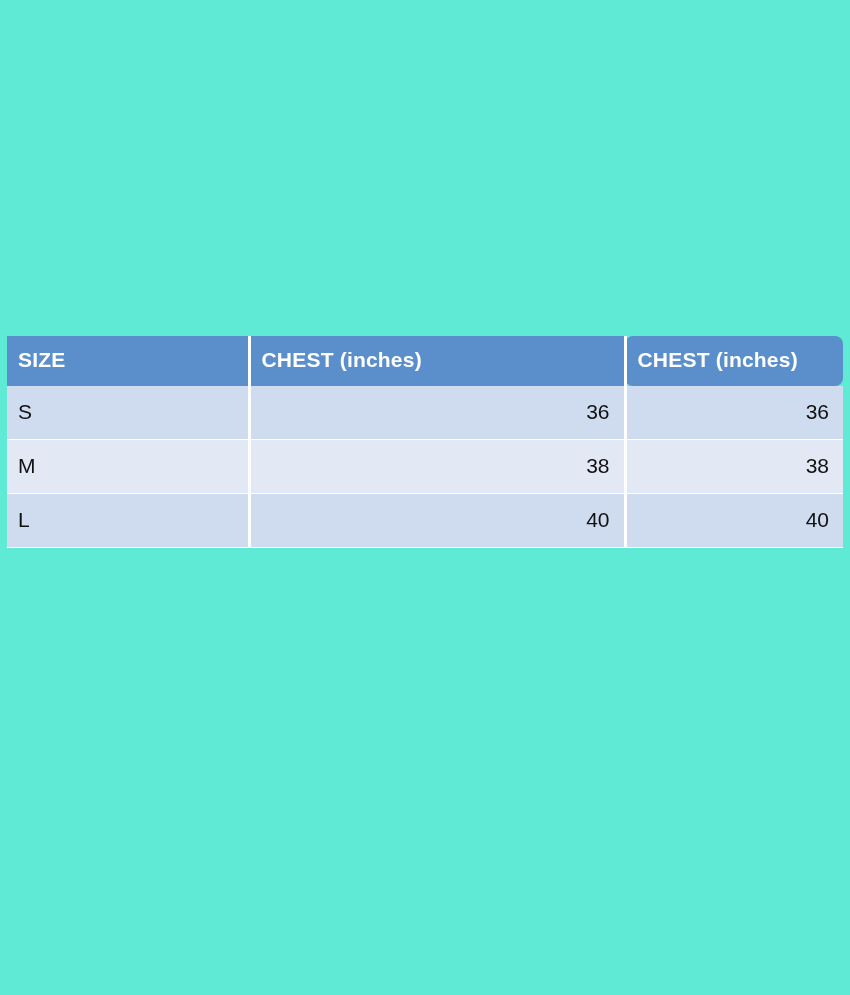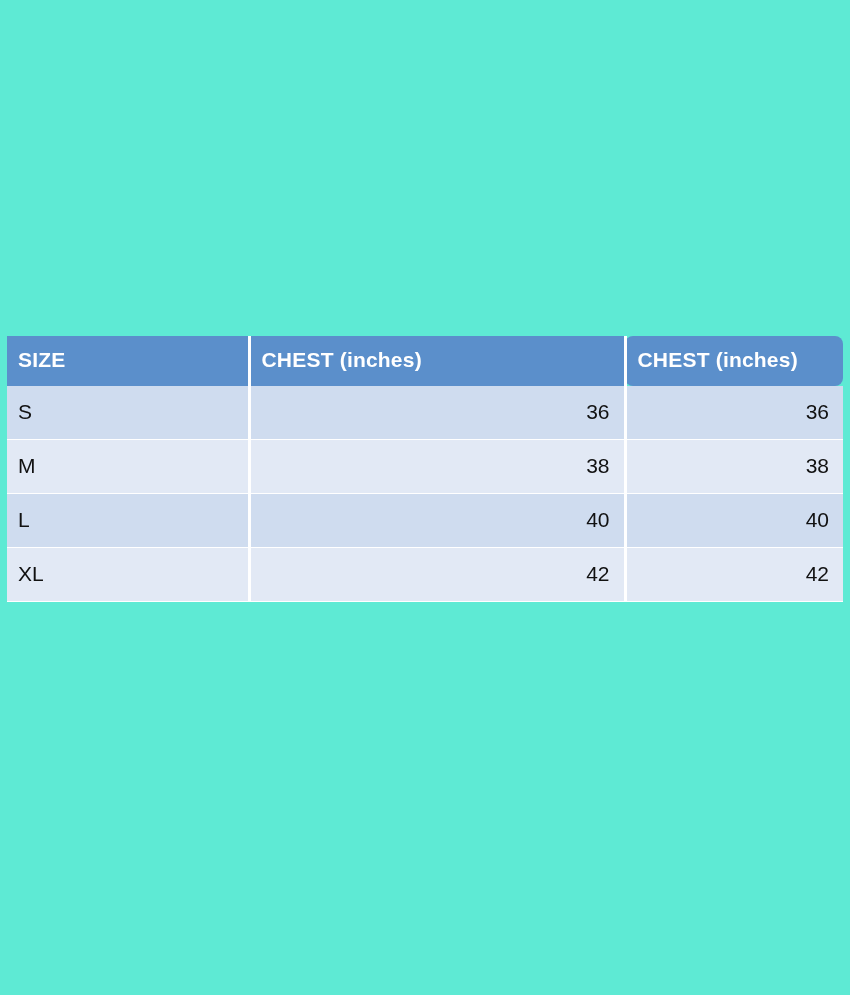--- a/index.html
+++ b/index.html
@@ -111,22 +111,17 @@
         <tr class="row-b">
           <td class="label-cell">M</td>
           <td class="num-cell">38</td>
           <td class="num-cell">38</td>
         </tr>
         <tr class="row-a">
           <td class="label-cell">L</td>
           <td class="num-cell">40</td>
           <td class="num-cell">40</td>
         </tr>
-        <tr class="row-b">
-          <td class="label-cell">XL</td>
-          <td class="num-cell">42</td>
-          <td class="num-cell">42</td>
-        </tr>
       </tbody>
     </table>
   </div>
 
 </div>
 
 </body></html>

